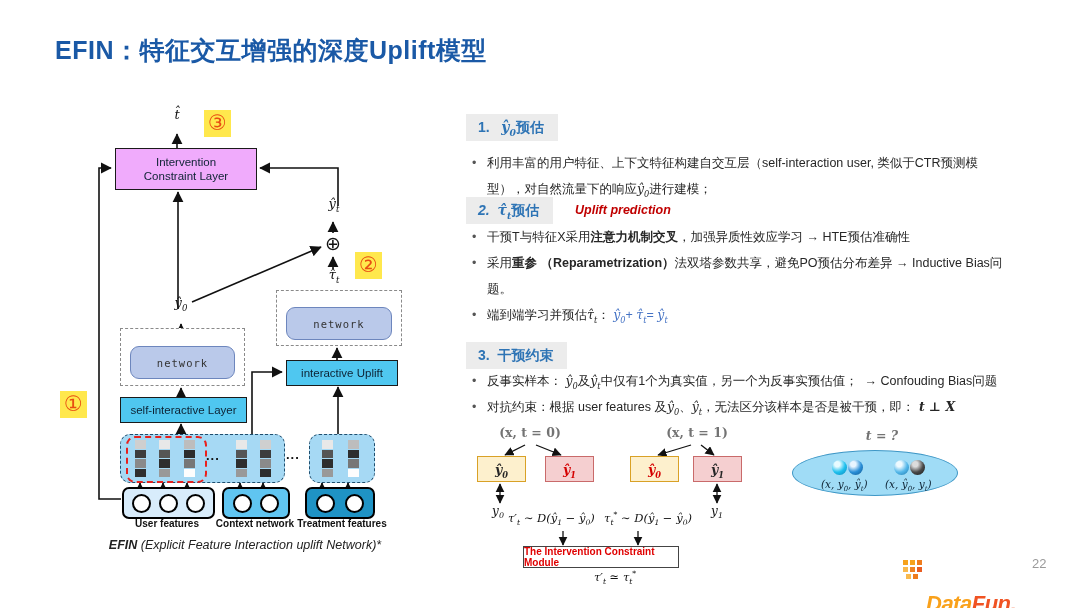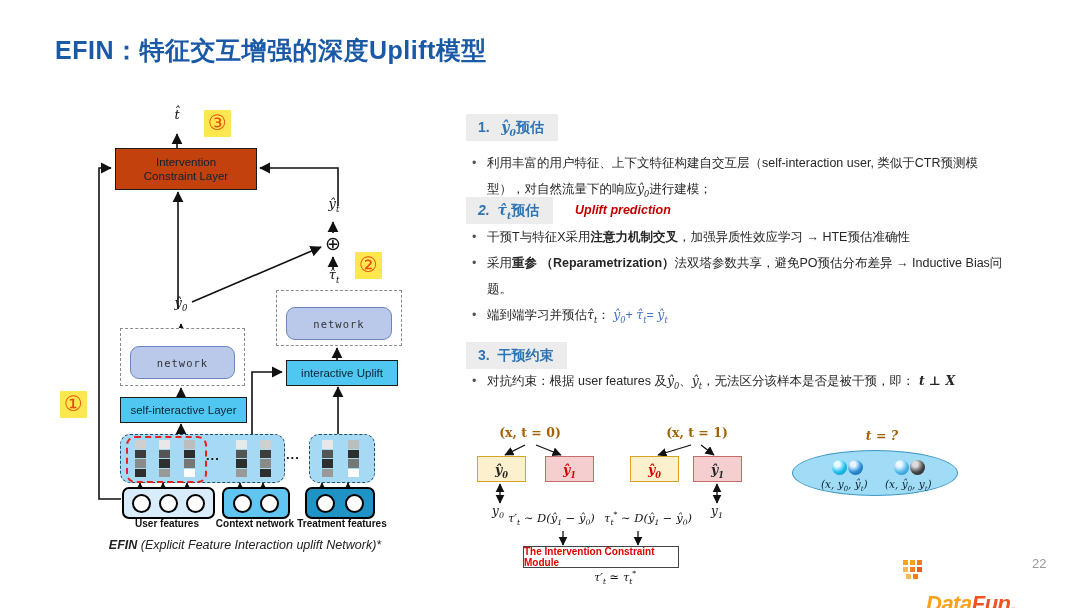--- a/index.html
+++ b/index.html
@@ -20,41 +20,41 @@
   
   .slide-title{left:55px;top:34px;font-size:25px;font-weight:700;color:#1a59a6;letter-spacing:.5px;}
   
   .sec-h{background:#ececec;color:#2e74b5;font-weight:700;font-size:14px;height:27px;line-height:27px;padding:0 14px 0 12px;}
   .uplift-note{color:#c00000;font-weight:700;font-style:italic;font-size:12.5px;}
   ul.bullets{margin:0;padding:0;list-style:none;font-size:12.5px;color:#262626;}
   .bullets li{position:relative;padding-left:17px;line-height:26px;}
   .bullets li::before{content:"•";position:absolute;left:2px;top:0;color:#555;}
   
   .cyan{background:#4fc7f0;border:1.5px solid #1a1a1a;text-align:center;font-size:11.5px;font-weight:500;color:#0d2233;display:flex;align-items:center;justify-content:center;}
-  .icl{background:#c2410c;flex-direction:column;line-height:1.25;font-size:11.5px;}
+  .icl{background:#f0abfc;flex-direction:column;line-height:1.25;font-size:11.5px;}
   .dashedbox{border:1.2px dashed #8a8a8a;background:#fff;}
   .network{background:#bac9ea;border:1px solid #6d86bd;border-radius:9px;display:flex;align-items:center;justify-content:center;
            font-family:"DejaVu Sans Mono","Liberation Mono",monospace;font-size:10.5px;color:#333;letter-spacing:1px;}
   .embedgrp{background:#a6d9f4;border:1.6px dashed #1f4e6e;border-radius:10px;}
   .reddash{border:2.2px dashed #e8211d;border-radius:9px;background:transparent;}
   .ecol{position:absolute;width:11px;height:37px;display:flex;flex-direction:column;gap:1px;}
   .ecol span{flex:1;display:block;}
   .featbox{border:2.2px solid #000;border-radius:7px;display:flex;align-items:center;justify-content:space-evenly;}
   .fb-user{background:#d8ecfb;}
   .fb-ctx{background:#60c5f1;}
   .fb-trt{background:#1f93c5;}
   .circ{width:15px;height:15px;border-radius:50%;background:#fff;border:2px solid #000;}
   .featlabel{font-size:10px;font-weight:700;text-align:center;color:#111;}
   .mathlabel{font-family:"DejaVu Serif","Liberation Serif",serif;font-style:italic;font-size:13px;color:#111;text-align:center;}
   .marker{background:#ffe84d;color:#e84d12;font-size:21px;line-height:26px;width:27px;height:27px;text-align:center;}
   .plus-node{font-size:19px;line-height:18px;width:18px;text-align:center;color:#111;}
   .dots{font-weight:700;font-size:13px;color:#111;letter-spacing:1px;}
   .caption{font-style:italic;font-size:12.5px;color:#222;text-align:center;}
   
-  .condlabel{font-family:"DejaVu Serif","Liberation Serif",serif;font-weight:700;font-size:12.5px;text-align:center;color:#a16207;}
+  .condlabel{font-family:"DejaVu Serif","Liberation Serif",serif;font-weight:700;font-size:12.5px;text-align:center;color:#737373;}
   .sbox{width:47px;height:24px;display:flex;align-items:center;justify-content:center;font-size:12.5px;font-weight:700;}
   .sbox-y{background:#fdf0cd;border:1.3px solid #d9a126;}
   .sbox-p{background:#f5cfd0;border:1.3px solid #c96a6a;}
   .formula{font-size:11.5px;color:#111;white-space:nowrap;}
   .module{border:1.2px solid #444;background:#fff;color:#e00000;font-weight:700;font-size:10px;display:flex;align-items:center;justify-content:center;}
   .ellipse{background:#a0dcf6;border:1.2px solid #3e97c6;border-radius:50%;}
   .ball{position:absolute;width:15px;height:15px;border-radius:50%;}
   .b-cyan{background:radial-gradient(circle at 35% 28%,#e8fbff 0 18%,#1ec0ee 55%,#0a85b5 100%);}
   .b-blue{background:radial-gradient(circle at 35% 28%,#e8f4ff 0 18%,#2a8fd8 55%,#10568e 100%);}
   .b-lblue{background:radial-gradient(circle at 35% 28%,#eefaff 0 18%,#55b8ea 55%,#1a76ab 100%);}
@@ -217,20 +217,21 @@
 <div class="abs sec-h" style="left:466px;top:197px;z-index:2"><span class="st-i">2.</span><span>&nbsp;&nbsp;</span><span class="st-math">τ̂<sub>t</sub></span><span>预估</span></div>
 <div class="abs uplift-note" style="left:575px;top:203px;z-index:2">Uplift prediction</div>
 <ul class="abs bullets" style="left:470px;top:224px;width:545px;z-index:2">
   <li><span>干预T与特征X采用</span><span class="st-b">注意力机制交叉</span><span>，加强异质性效应学习 → HTE预估准确性</span></li>
   <li><span>采用</span><span class="st-b">重参 （Reparametrization）</span><span>法双塔参数共享，避免PO预估分布差异 → Inductive Bias问题。</span></li>
   <li><span>端到端学习并预估</span><span class="st-math">τ̂<sub>t</sub></span><span>：&nbsp;</span><span class="st-math st-blue">ŷ<sub>0</sub></span><span class="st-blue">+ </span><span class="st-math st-blue">τ̂<sub>t</sub></span><span class="st-blue">= </span><span class="st-math st-blue">ŷ<sub>t</sub></span></li>
 </ul>
 
 <div class="abs sec-h" style="left:466px;top:342px;z-index:2"><span>3.</span><span>&nbsp;&nbsp;干预约束</span></div>
 <ul class="abs bullets" style="left:470px;top:368px;width:545px;z-index:2">
+  <li><span>反事实样本：&nbsp;</span><span class="st-math">ŷ<sub>0</sub></span><span>及</span><span class="st-math">ŷ<sub>t</sub></span><span>中仅有1个为真实值，另一个为反事实预估值；&nbsp;&nbsp;→ Confouding Bias问题</span></li>
   <li><span>对抗约束：根据 user features 及</span><span class="st-math">ŷ<sub>0</sub></span><span>、</span><span class="st-math">ŷ<sub>t</sub></span><span>，无法区分该样本是否是被干预，即：</span><span class="st-b st-math"> t ⊥ X</span></li>
 </ul>
 
 <div class="abs condlabel" style="left:490px;top:425px;width:80px;z-index:2">(x, t = 0)</div>
 <div class="abs condlabel" style="left:657px;top:425px;width:80px;z-index:2">(x, t = 1)</div>
 <div class="abs sbox sbox-y" style="left:477px;top:456px;z-index:2">
     <span class="st-math">ŷ<sub>0</sub></span>
   </div>
 <div class="abs sbox sbox-p" style="left:545px;top:456px;z-index:2">
     <span class="st-math st-red2">ŷ<sub>1</sub></span>

